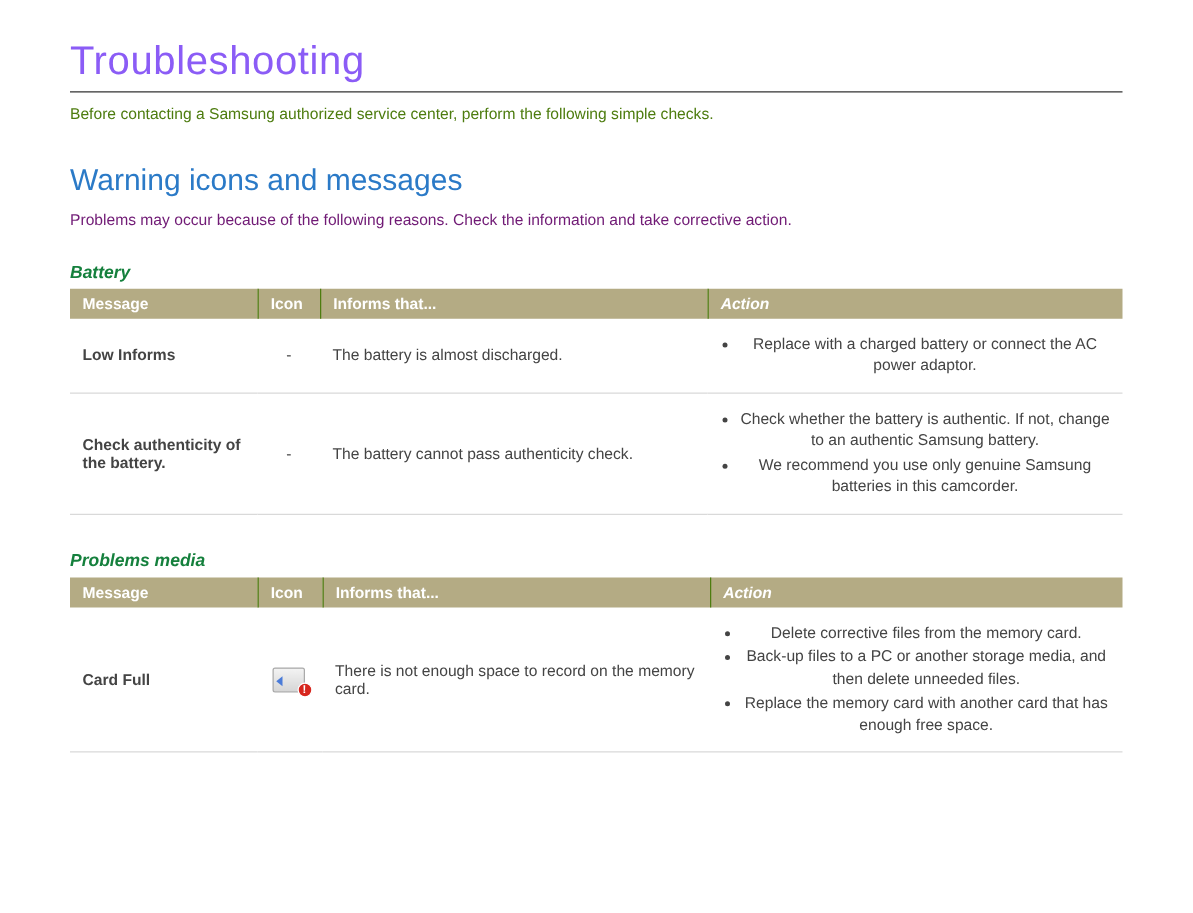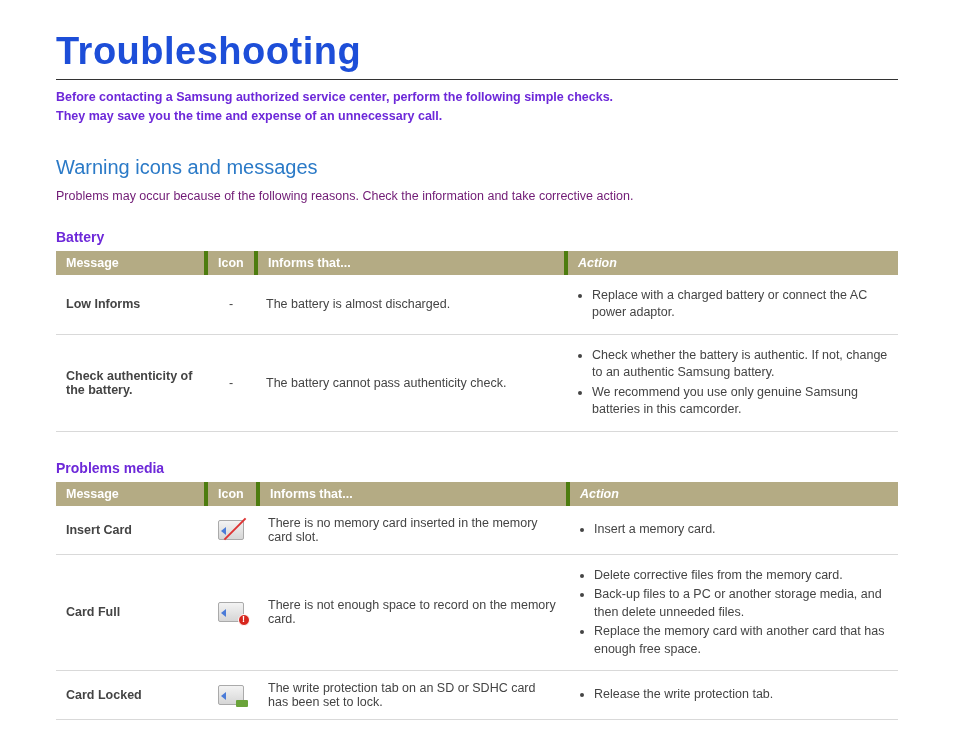--- a/index.html
+++ b/index.html
@@ -5,88 +5,88 @@
   * { box-sizing: border-box; }
   body {
     margin: 0;
     padding: 30px 56px 20px 56px;
     font-family: "Helvetica Neue", Arial, sans-serif;
     color: #333;
     background: #fff;
     width: 954px;
   }
   h1.page-title {
-    font-size: 38px;
-    font-weight: 700;
+    font-size: 32px;
+    font-weight: 400;
     margin: 0 0 6px 0;
     letter-spacing: 0.5px;
-    color: #1d4ed8;
+    color: #8b5cf6;
   }
   .title-rule {
     border: none;
     border-top: 1px solid #333;
     margin: 0 0 8px 0;
   }
   .intro {
     font-size: 12.5px;
-    color: #6d28d9;
+    color: #4d7c0f;
     line-height: 1.5;
     margin-bottom: 30px;
-    font-weight: bold;
   }
   h2.section-heading {
     color: #2b7ac7;
-    font-size: 20px;
+    font-size: 24px;
     font-weight: 400;
     margin: 0 0 10px 0;
   }
   .section-intro {
     font-size: 12.5px;
     color: #701a75;
     margin-bottom: 26px;
   }
   h3.sub-heading {
     font-size: 14px;
     font-weight: 700;
-    color: #6d28d9;
+    color: #15803d;
     margin: 0 0 6px 0;
+    font-style: italic;
   }
   table.tbl {
     width: 100%;
     border-collapse: collapse;
     font-size: 12.5px;
     margin-bottom: 28px;
   }
   table.tbl th {
     background: #b4ab84;
     color: #fff;
     font-weight: 600;
     text-align: left;
     padding: 5px 10px;
-    border-right: 4px solid #4d7c0f;
+    border-right: 1px solid #4d7c0f;
   }
   table.tbl th:last-child { border-right: none; font-style: italic; }
   table.tbl td {
     padding: 10px 10px;
     vertical-align: middle;
     border-bottom: 1px solid #d9d9d9;
     color: #444;
   }
   .col-msg   { width: 150px; }
   .col-icon  { width: 50px; }
   .col-info  { width: 310px; }
   .col-act   { }
   td.msg-cell { font-weight: 700; color: #222; }
   td.icon-cell { text-align: center; color: #888; }
   ul.actions {
     margin: 0;
     padding-left: 16px;
     list-style: disc;
   }
-  ul.actions li { margin: 2px 0; line-height: 1.4; }
+  ul.actions li { margin: 2px 0; line-height: 1.4; text-align: center; }
   
   .card-icon {
     display: inline-block;
     width: 32px;
     height: 24px;
     position: relative;
     vertical-align: middle;
   }
   .card-body {
     position: absolute;
@@ -142,21 +142,20 @@
     border-radius:1px;
   }
 </style>
 </head>
 <body>
 
 <h1 class="page-title">Troubleshooting</h1>
 <hr class="title-rule">
 <div class="intro">
   <span>Before contacting a Samsung authorized service center, perform the following simple checks.</span><br>
-  <span>They may save you the time and expense of an unnecessary call.</span>
 </div>
 
 <h2 class="section-heading">Warning icons and messages</h2>
 <div class="section-intro">Problems may occur because of the following reasons. Check the information and take corrective action.</div>
 
 <h3 class="sub-heading">Battery</h3>
 <table class="tbl">
   <thead>
     <tr>
       <th class="col-msg">Message</th>
@@ -195,57 +194,29 @@
   <thead>
     <tr>
       <th class="col-msg">Message</th>
       <th class="col-icon">Icon</th>
       <th class="col-info">Informs that...</th>
       <th class="col-act">Action</th>
     </tr>
   </thead>
   <tbody>
     <tr>
-      <td class="msg-cell">Insert Card</td>
-      <td class="icon-cell">
-        <span class="card-icon">
-          <span class="card-body"></span><span class="card-arrow"></span><span class="slash"></span>
-        </span>
-      </td>
-      <td>There is no memory card inserted in the memory card slot.</td>
-      <td>
-        <ul class="actions">
-          <li>Insert a memory card.</li>
-        </ul>
-      </td>
-    </tr>
-    <tr>
       <td class="msg-cell">Card Full</td>
       <td class="icon-cell">
         <span class="card-icon">
           <span class="card-body"></span><span class="card-arrow"></span><span class="badge-red"></span>
         </span>
       </td>
       <td>There is not enough space to record on the memory card.</td>
       <td>
         <ul class="actions">
           <li>Delete corrective files from the memory card.</li>
           <li>Back-up files to a PC or another storage media, and then delete unneeded files.</li>
           <li>Replace the memory card with another card that has enough free space.</li>
         </ul>
       </td>
     </tr>
-    <tr>
-      <td class="msg-cell">Card Locked</td>
-      <td class="icon-cell">
-        <span class="card-icon">
-          <span class="card-body"></span><span class="card-arrow"></span><span class="lock-tag"></span>
-        </span>
-      </td>
-      <td>The write protection tab on an SD or SDHC card has been set to lock.</td>
-      <td>
-        <ul class="actions">
-          <li>Release the write protection tab.</li>
-        </ul>
-      </td>
-    </tr>
   </tbody>
 </table>
 
 </body></html>

